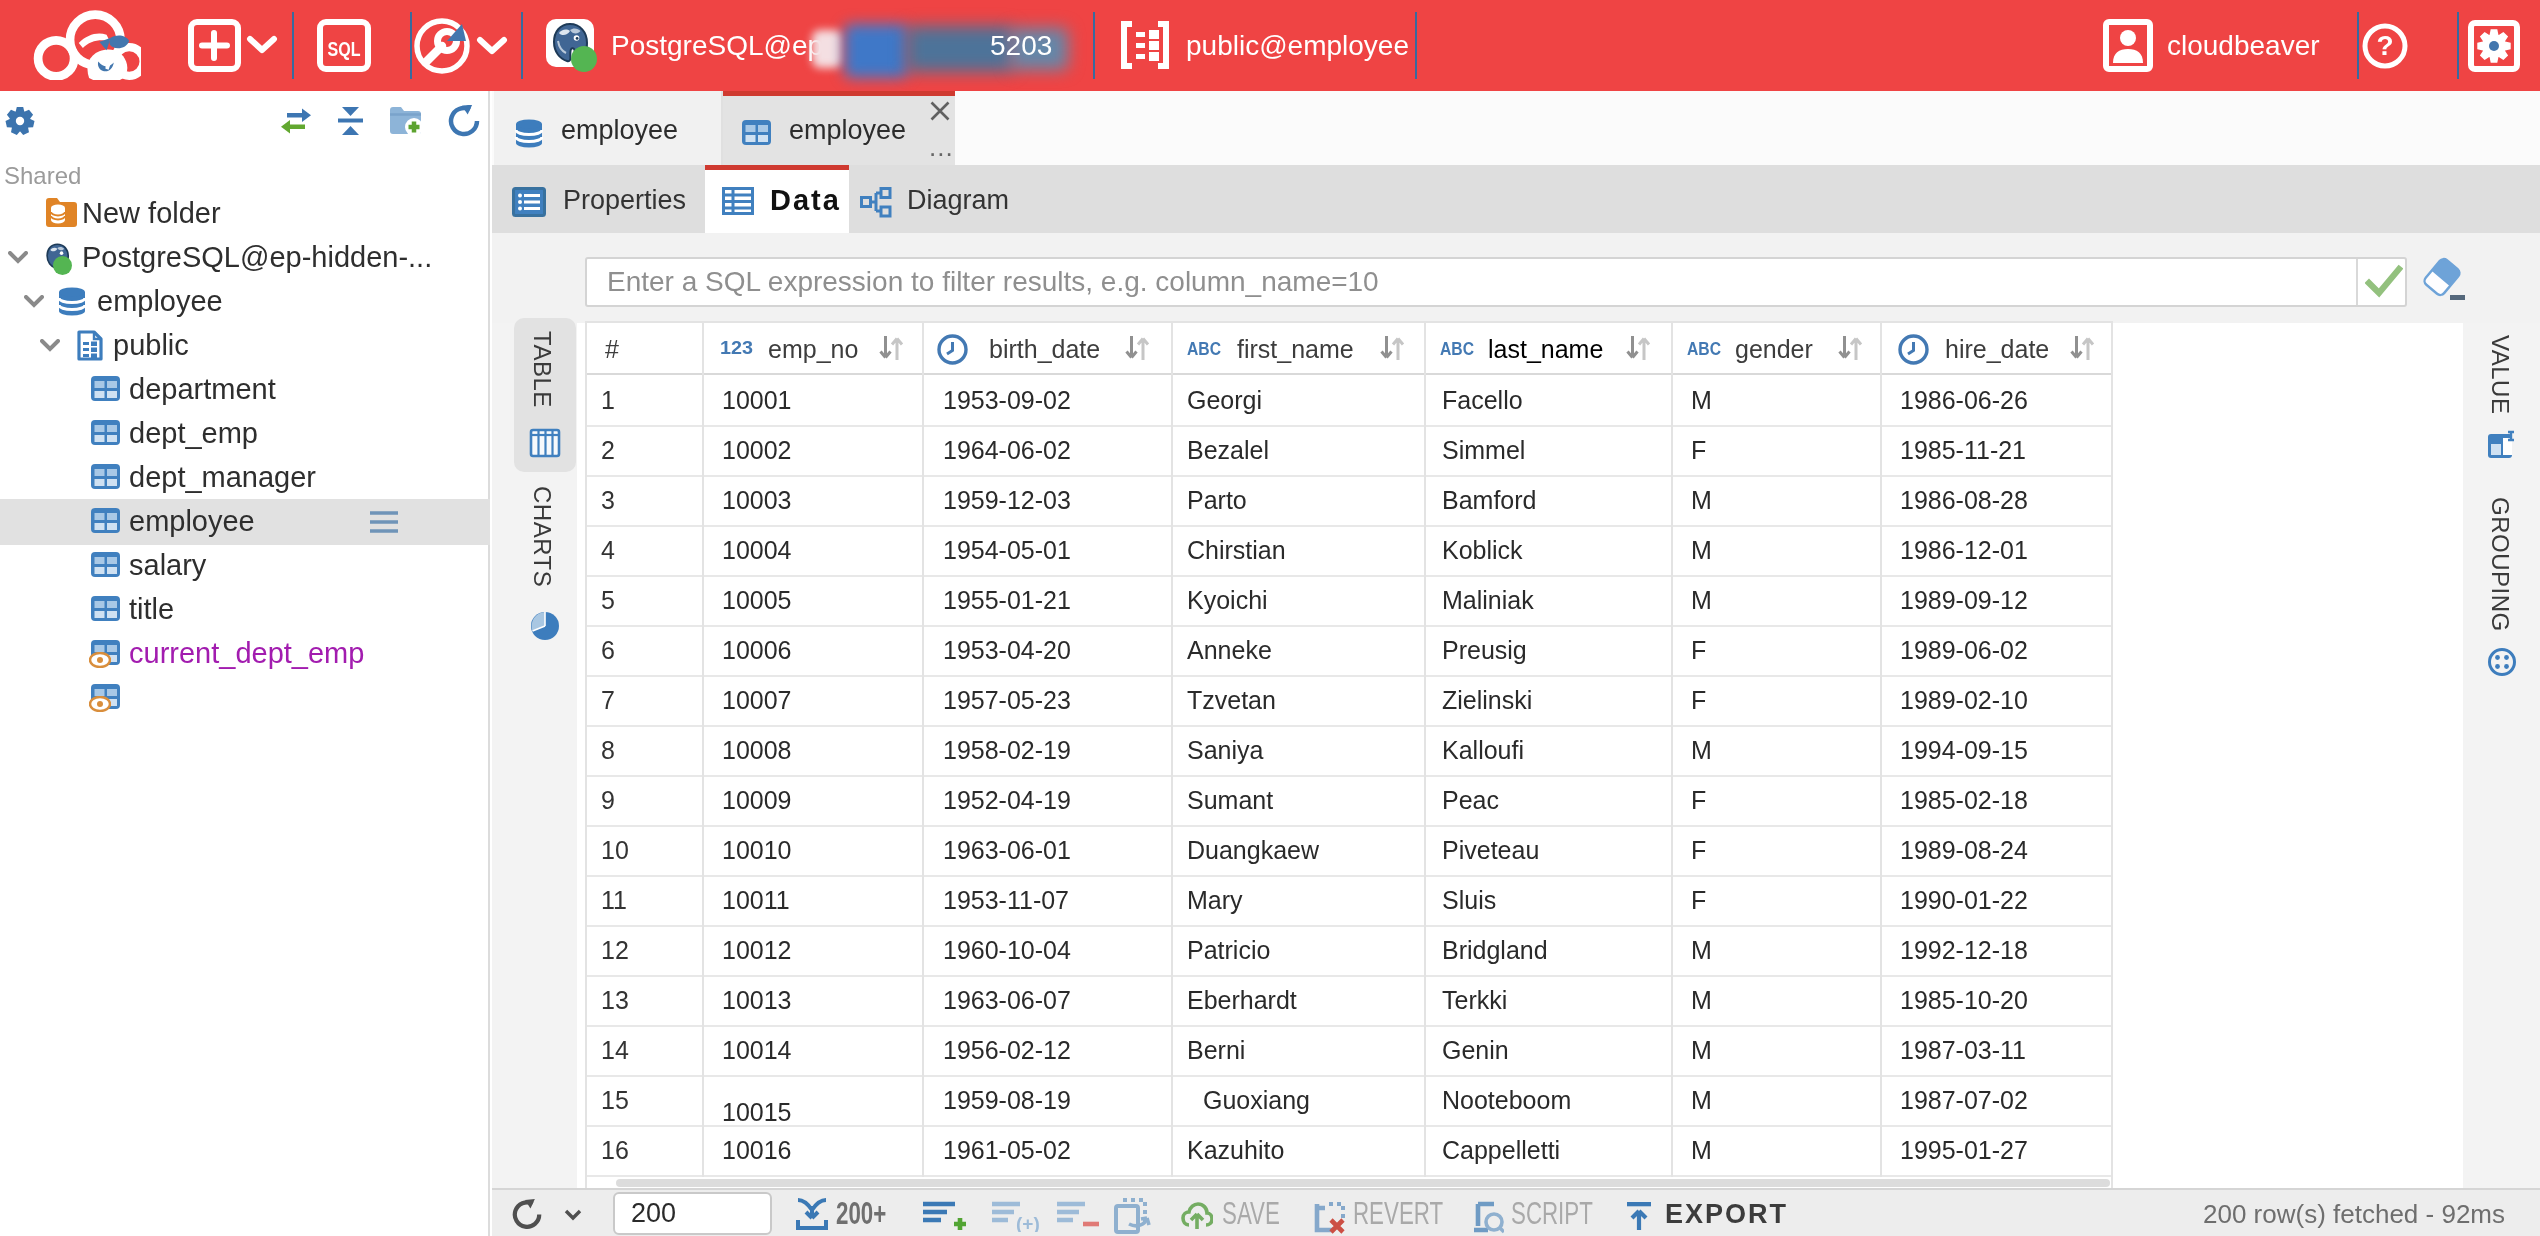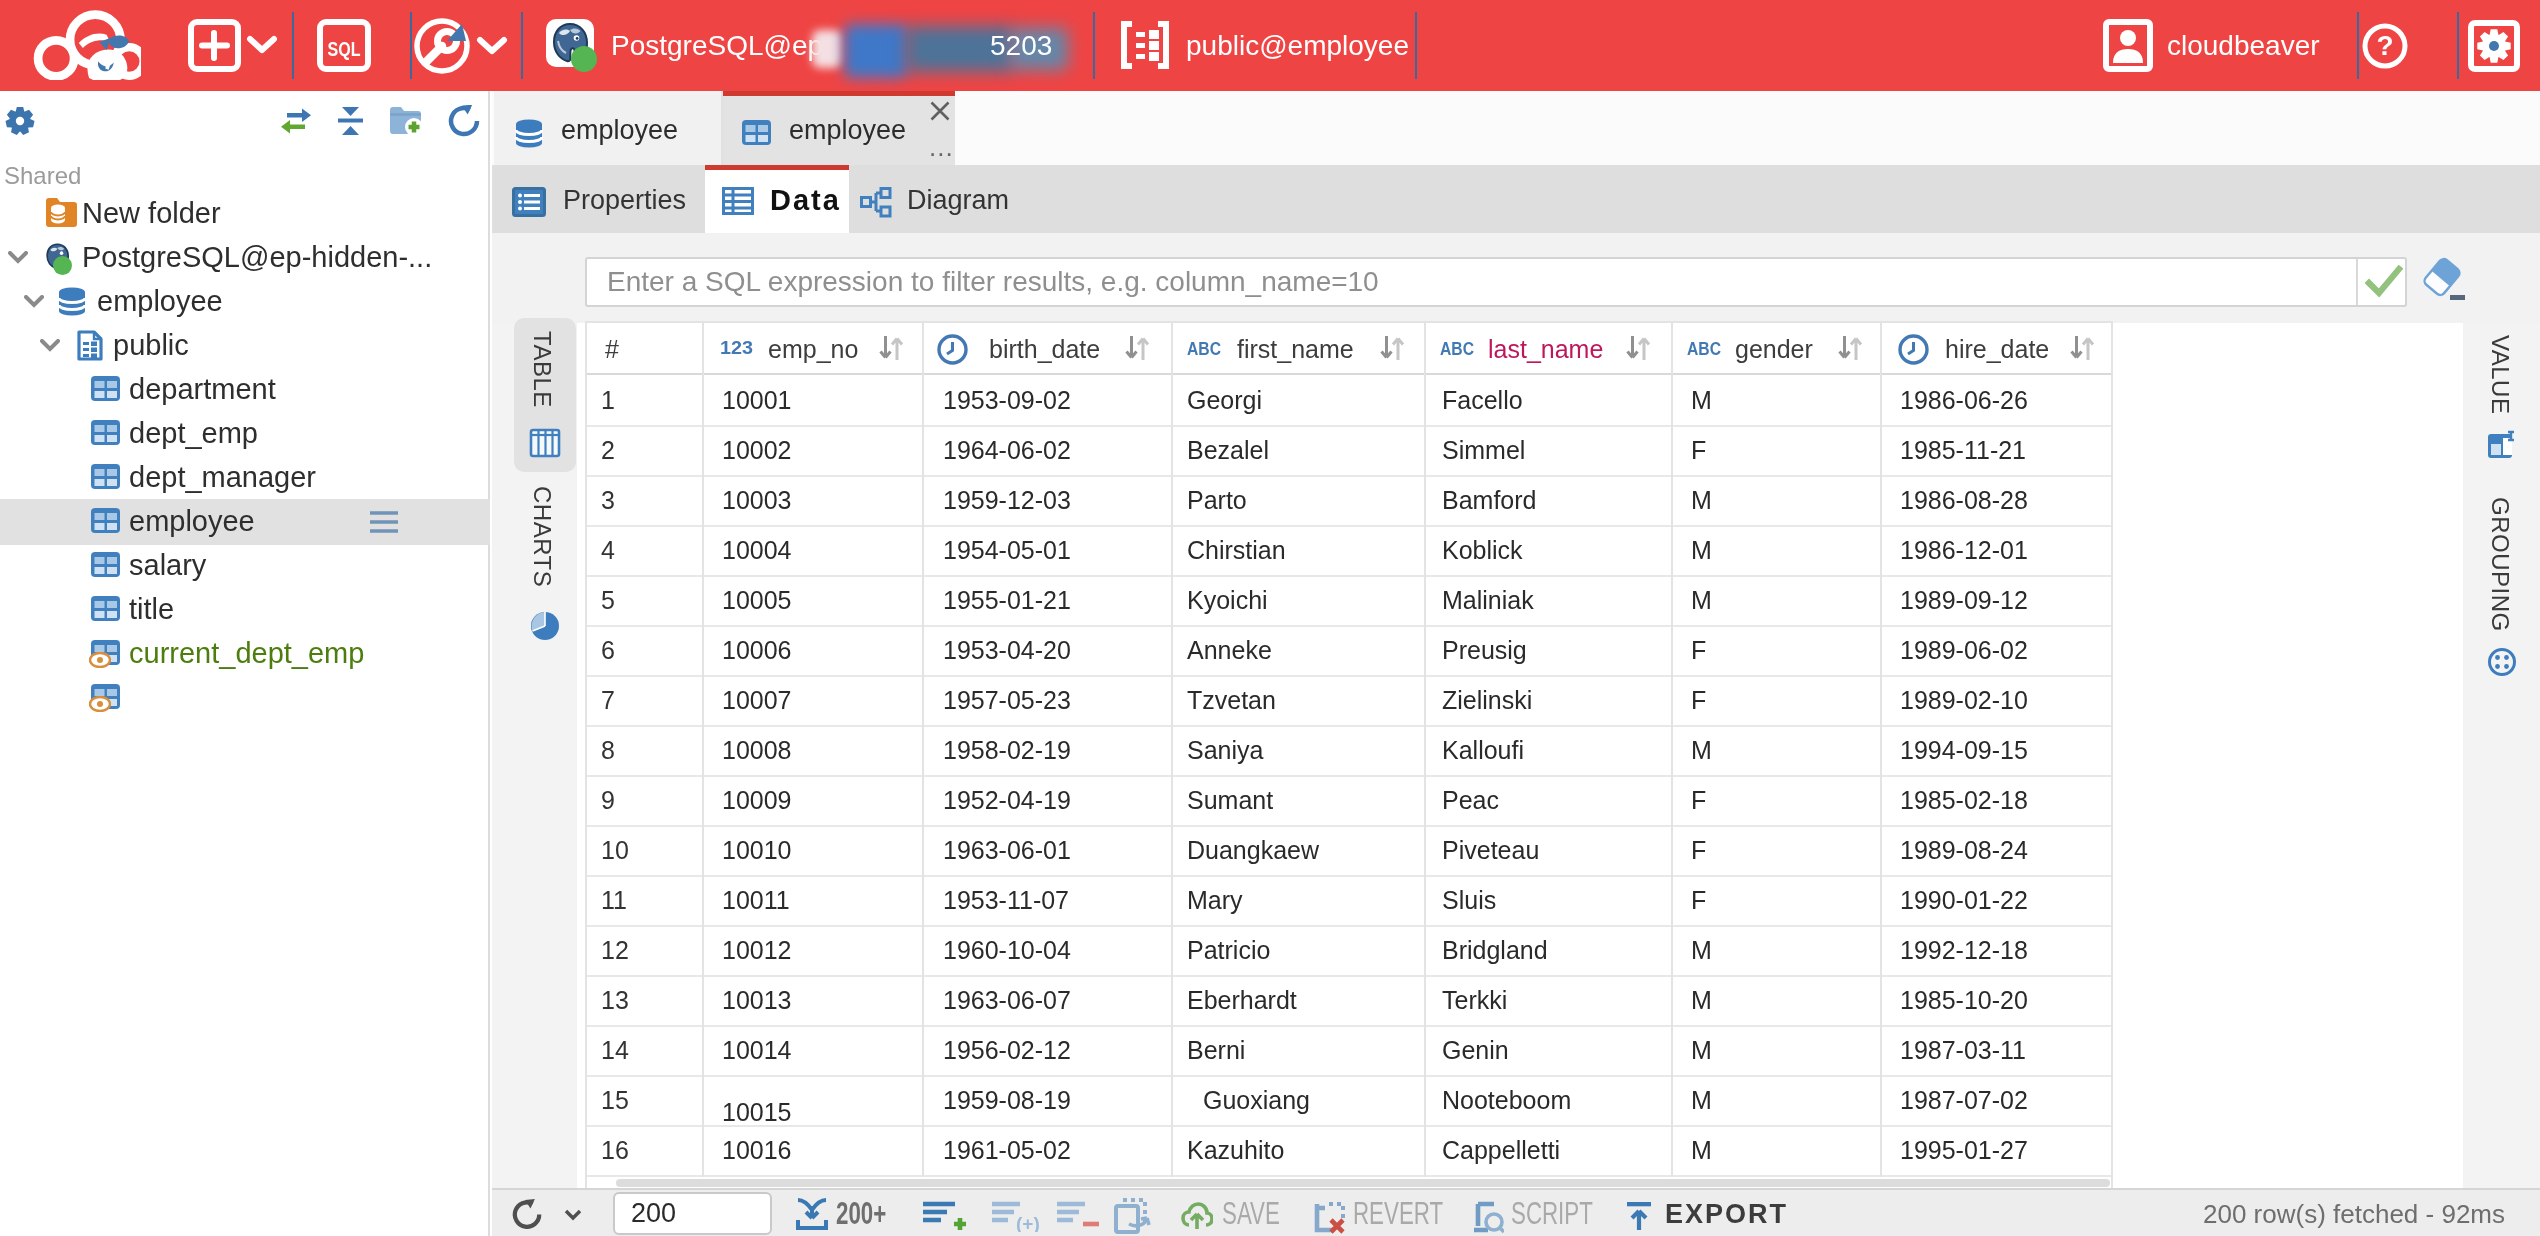--- a/index.html
+++ b/index.html
@@ -215,21 +215,21 @@
 <rect x="0" y="0" width="29" height="25" rx="4" fill="#4080bf"></rect>
 <rect x="3.5" y="5" width="10" height="7" fill="#a8c8e6"></rect>
 <rect x="16" y="5" width="10" height="7" fill="#a8c8e6"></rect>
 <rect x="3.5" y="15" width="10" height="7" fill="#cfe1f2"></rect>
 <rect x="16" y="15" width="10" height="7" fill="#cfe1f2"></rect>
 </svg>
     <svg class="ab" style="left:89px;top:652px;" width="22" height="16" viewBox="0 0 22 16">
 <ellipse cx="11" cy="8" rx="10" ry="7" fill="#fff" stroke="#d98e3c" stroke-width="2.5"></ellipse>
 <circle cx="11" cy="8" r="3" fill="#d98e3c"></circle>
 </svg>
-<div class="txt" style="left:129px;top:631px;height:44px;line-height:44px;font-size:29px;color:#4d7c0f;text-align:right;">current_dept_emp</div>
+<div class="txt" style="left:129px;top:631px;height:44px;line-height:44px;font-size:29px;color:#a21caf;text-align:right;">current_dept_emp</div>
 <svg class="ab" style="left:91px;top:684px;" width="30" height="26" viewBox="0 0 30 26">
 <rect x="0" y="0" width="29" height="25" rx="4" fill="#4080bf"></rect>
 <rect x="3.5" y="5" width="10" height="7" fill="#a8c8e6"></rect>
 <rect x="16" y="5" width="10" height="7" fill="#a8c8e6"></rect>
 <rect x="3.5" y="15" width="10" height="7" fill="#cfe1f2"></rect>
 <rect x="16" y="15" width="10" height="7" fill="#cfe1f2"></rect>
 </svg>
     <svg class="ab" style="left:89px;top:696px;" width="22" height="16" viewBox="0 0 22 16">
 <ellipse cx="11" cy="8" rx="10" ry="7" fill="#fff" stroke="#d98e3c" stroke-width="2.5"></ellipse>
 <circle cx="11" cy="8" r="3" fill="#d98e3c"></circle>
@@ -365,21 +365,21 @@
 <path d="M16.5 9 V17.5 L11 21" fill="none" stroke="#4379b3" stroke-width="3"></path>
 </svg>
 <div class="txt" style="left:402px;top:0;height:50px;line-height:52px;font-size:25px;color:#3d3d3d;">birth_date</div>
 <svg class="ab" style="left:600px;top:13px;" width="34" height="24" viewBox="0 0 34 24">
           <text x="0" y="19" font-family="Liberation Sans" font-size="19" font-weight="bold" fill="#4379b3" textLength="34" lengthAdjust="spacingAndGlyphs">ABC</text>
         </svg>
 <div class="txt" style="left:650px;top:0;height:50px;line-height:52px;font-size:25px;color:#3d3d3d;">first_name</div>
 <svg class="ab" style="left:853px;top:13px;" width="34" height="24" viewBox="0 0 34 24">
           <text x="0" y="19" font-family="Liberation Sans" font-size="19" font-weight="bold" fill="#4379b3" textLength="34" lengthAdjust="spacingAndGlyphs">ABC</text>
         </svg>
-<div class="txt" style="left:901px;top:0;height:60px;line-height:52px;font-size:25px;color:#be185d;">last_name</div>
+<div class="txt" style="left:901px;top:0;height:60px;line-height:52px;font-size:25px;color:#000000;">last_name</div>
 <svg class="ab" style="left:1100px;top:13px;" width="34" height="24" viewBox="0 0 34 24">
           <text x="0" y="19" font-family="Liberation Sans" font-size="19" font-weight="bold" fill="#4379b3" textLength="34" lengthAdjust="spacingAndGlyphs">ABC</text>
         </svg>
 <div class="txt" style="left:1148px;top:0;height:50px;line-height:52px;font-size:25px;color:#3d3d3d;">gender</div>
 <svg class="ab" style="left:1310px;top:10px;" width="33" height="33" viewBox="0 0 33 33">
 <circle cx="16.5" cy="16.5" r="13.5" fill="none" stroke="#4379b3" stroke-width="3.4"></circle>
 <path d="M16.5 9 V17.5 L11 21" fill="none" stroke="#4379b3" stroke-width="3"></path>
 </svg>
 <div class="txt" style="left:1358px;top:0;height:50px;line-height:52px;font-size:25px;color:#3d3d3d;">hire_date</div>
 <svg class="ab" style="left:290px;top:11px;" width="28" height="28" viewBox="0 0 28 28">

